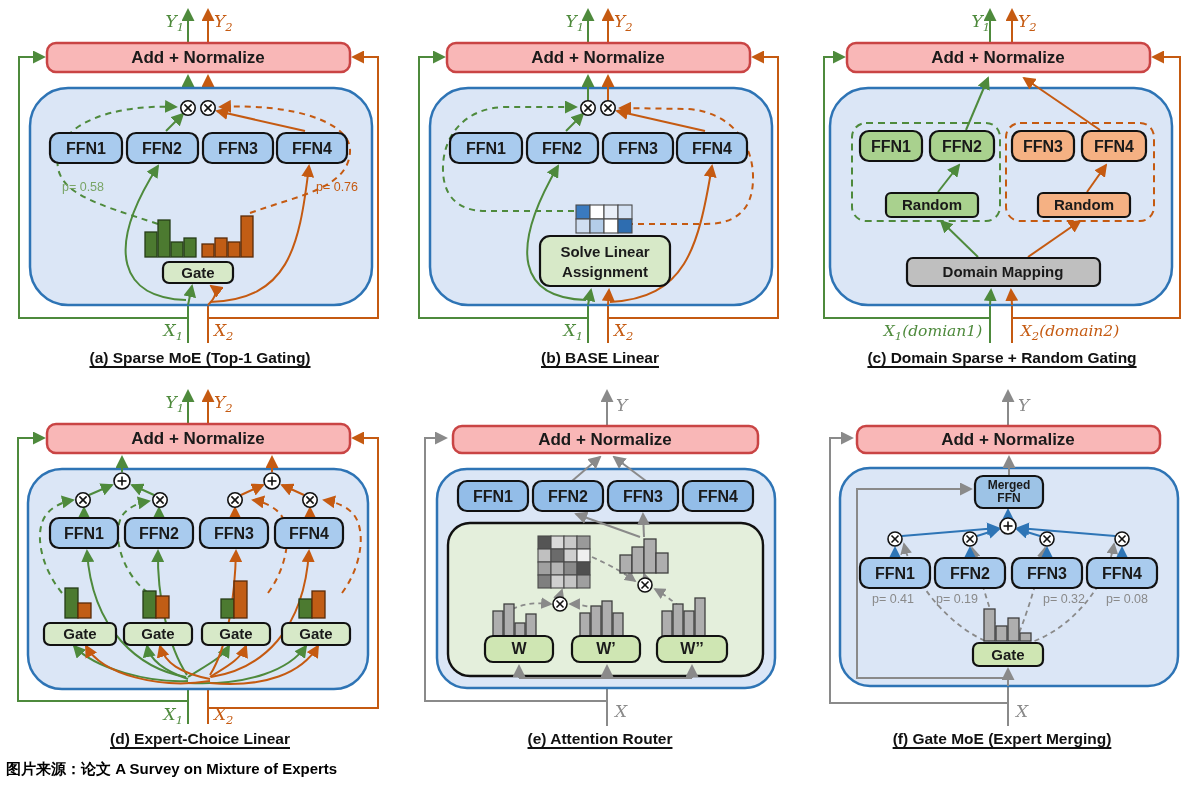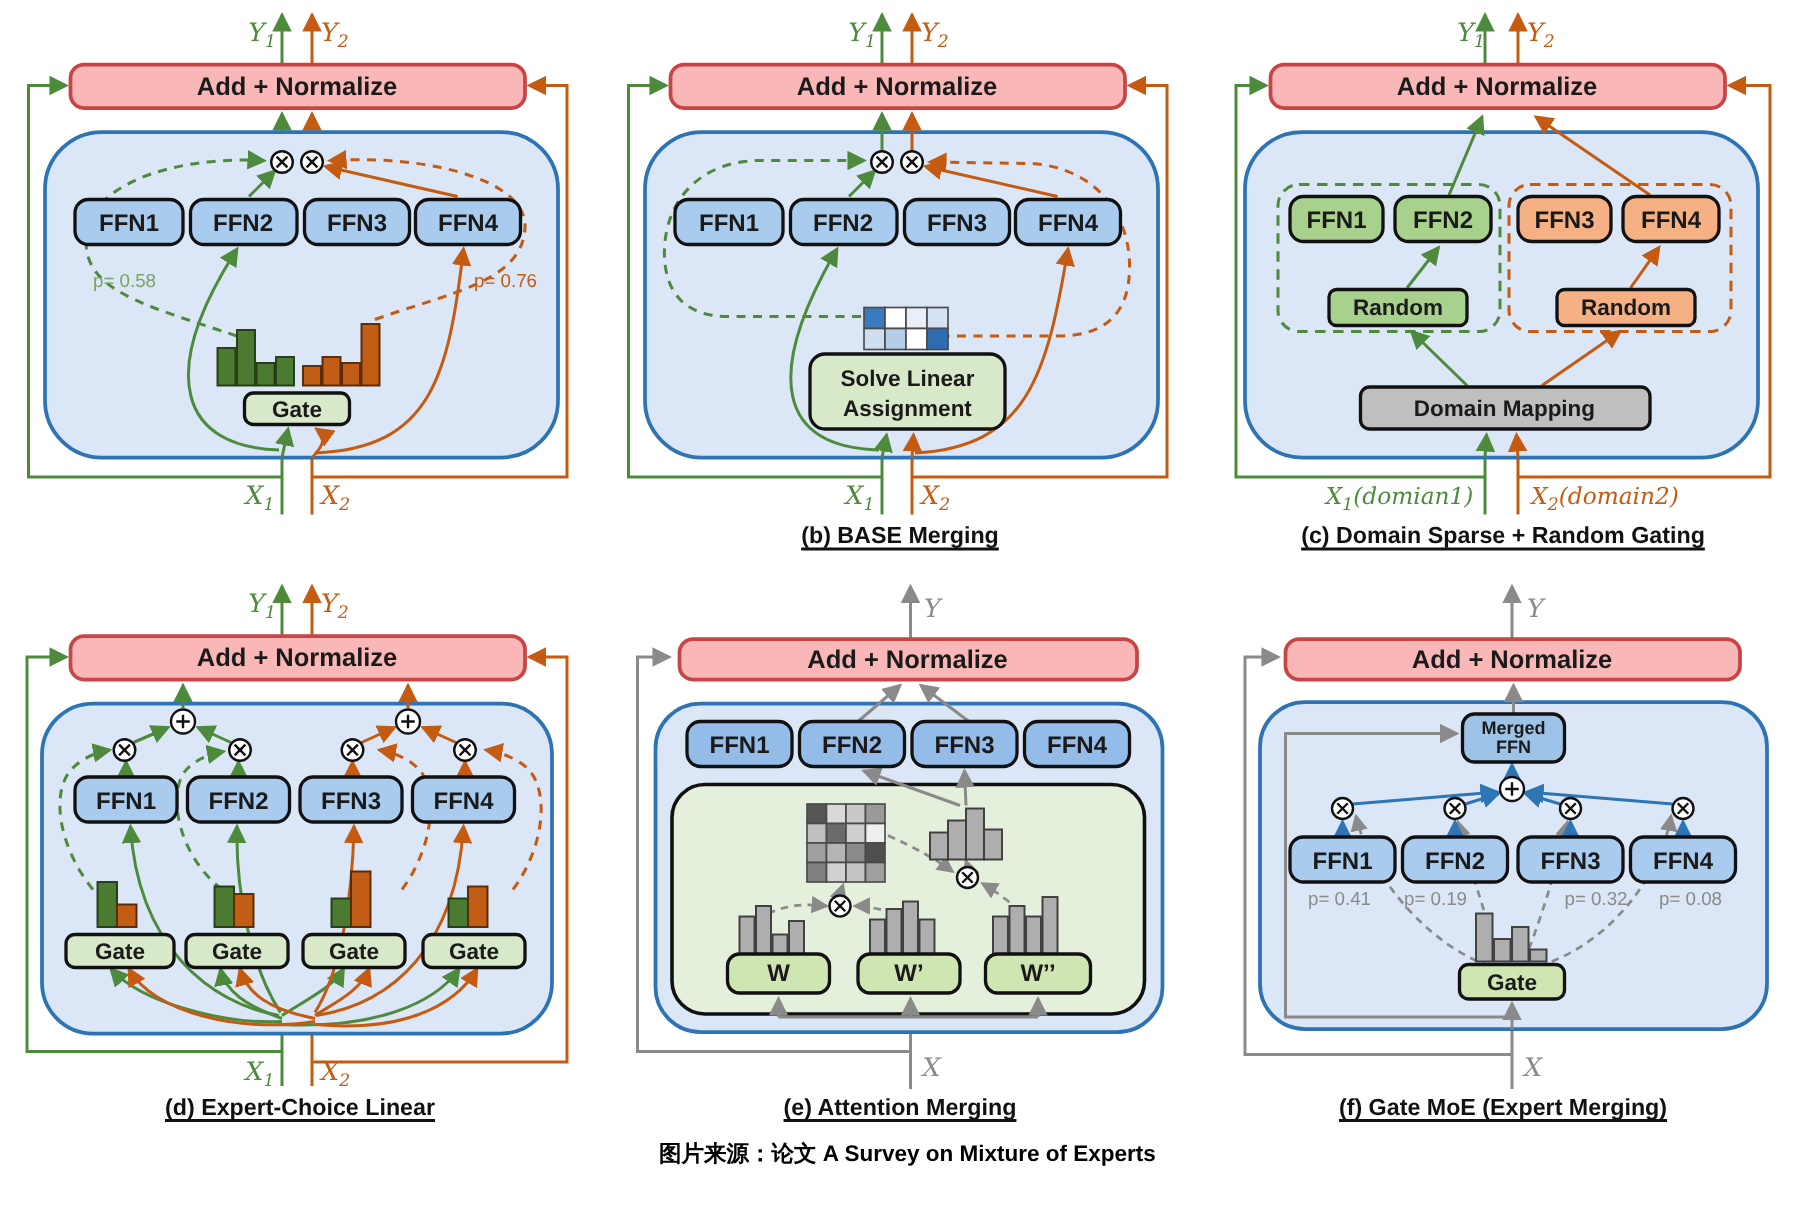--- a/index.html
+++ b/index.html
@@ -2,21 +2,21 @@
 <html><head>
 <meta charset="utf-8">
 <style>
   html,body{margin:0;padding:0;background:#fff;}
   .page{width:1204px;height:809px;background:#fff;font-family:"Liberation Sans",sans-serif;overflow:hidden;}
   .row{display:flex;}
   .row2{margin-top:14px;}
   .panel{display:flex;flex-direction:column;align-items:center;}
   .p400{width:400px;} .p404{width:404px;}
   .ptitle{font-weight:700;font-size:15.5px;color:#111;text-decoration:underline;text-underline-offset:3px;text-decoration-thickness:1.5px;margin-top:1px;}
-  .caption{font-weight:700;font-size:15px;color:#000;margin:12px 0 0 6px;text-align:center;}
+  .caption{font-weight:700;font-size:15px;color:#000;margin:12px 0 0 6px;}
   svg text{user-select:none;}
   .lbl{font-family:"Liberation Sans",sans-serif;font-size:16px;font-weight:700;fill:#1a1a1a;text-anchor:middle;}
   .an{font-size:17px;}
   .sm{font-size:15px;}
   .tiny{font-size:12px;}
   .math{font-family:"DejaVu Serif","Liberation Serif",serif;font-style:italic;font-size:17px;}
   .sub{font-size:11.5px;}
   .mg{fill:#4e8a3c;} .mo{fill:#c55a11;} .mgr{fill:#8a8a8a;}
   .plbl{font-family:"Liberation Sans",sans-serif;font-size:12.5px;text-anchor:middle;}
   .s-g{stroke:#4e8a3c;stroke-width:2;fill:none;}
@@ -134,20 +134,21 @@
       </g>
       <rect class="box gateb" x="163" y="262" width="70" height="21" rx="6"></rect>
       <text class="lbl sm" x="198" y="278">Gate</text>
       <text class="plbl" x="83" y="191" fill="#7aa567">p= 0.58</text>
       <text class="plbl" x="337" y="191" fill="#c55a11">p= 0.76</text>
       <text class="math mg" x="184" y="27" text-anchor="end"><tspan>Y</tspan><tspan class="sub" dy="4">1</tspan></text>
       <text class="math mo" x="214" y="27"><tspan>Y</tspan><tspan class="sub" dy="4">2</tspan></text>
       <text class="math mg" x="183" y="336" text-anchor="end"><tspan>X</tspan><tspan class="sub" dy="4">1</tspan></text>
       <text class="math mo" x="214" y="336"><tspan>X</tspan><tspan class="sub" dy="4">2</tspan></text>
     </svg>
+    <div class="ptitle">(a) Sparse MoE (Top-1 Gating)</div>
   </div>
 
   <div class="panel p400">
     <svg width="400" height="348" viewBox="0 0 400 348">
       <g>
         <line class="s-g" x1="188" y1="43" x2="188" y2="10" marker-end="url(#ag)"></line>
         <path class="s-g" d="M 188 318 L 19 318 L 19 57 L 44 57" marker-end="url(#ag)"></path>
         <line class="s-g" x1="188" y1="343" x2="188" y2="305"></line>
       </g>
       <g>
@@ -203,21 +204,21 @@
             <rect class="cell" x="218" y="219" width="14" height="14" fill="#2e6db0"></rect>
       </g>
       <rect class="box gateb" x="140" y="236" width="130" height="50" rx="10"></rect>
       <text class="lbl sm" x="205" y="257">Solve Linear</text>
       <text class="lbl sm" x="205" y="277">Assignment</text>
       <text class="math mg" x="184" y="27" text-anchor="end"><tspan>Y</tspan><tspan class="sub" dy="4">1</tspan></text>
       <text class="math mo" x="214" y="27"><tspan>Y</tspan><tspan class="sub" dy="4">2</tspan></text>
       <text class="math mg" x="183" y="336" text-anchor="end"><tspan>X</tspan><tspan class="sub" dy="4">1</tspan></text>
       <text class="math mo" x="214" y="336"><tspan>X</tspan><tspan class="sub" dy="4">2</tspan></text>
     </svg>
-    <div class="ptitle">(b) BASE Merging</div>
+    <div class="ptitle">(b) BASE Linear</div>
   </div>
 
   <div class="panel p404">
     <svg width="404" height="348" viewBox="0 0 404 348">
       <g>
         <line class="s-g" x1="190" y1="43" x2="190" y2="10" marker-end="url(#ag)"></line>
         <path class="s-g" d="M 190 318 L 24 318 L 24 57 L 44 57" marker-end="url(#ag)"></path>
         <line class="s-g" x1="190" y1="343" x2="190" y2="305"></line>
       </g>
       <g>
@@ -473,21 +474,21 @@
         <rect class="box gatef" x="85" y="255" width="68" height="26" rx="8"></rect>
         <rect class="box gatef" x="172" y="255" width="68" height="26" rx="8"></rect>
         <rect class="box gatef" x="257" y="255" width="70" height="26" rx="8"></rect>
         <text class="lbl" x="119" y="273">W</text>
         <text class="lbl" x="206" y="273">W’</text>
         <text class="lbl" x="292" y="273">W’’</text>
       </g>
       <text class="math mgr" x="216" y="30"><tspan>Y</tspan></text>
       <text class="math mgr" x="215" y="336"><tspan>X</tspan></text>
     </svg>
-    <div class="ptitle">(e) Attention Merging</div>
+    <div class="ptitle">(e) Attention Router</div>
   </div>
 
   <div class="panel p404">
     <svg width="404" height="348" viewBox="0 0 404 348">
       <g>
         <line class="s-gr" x1="208" y1="45" x2="208" y2="10" marker-end="url(#agr)"></line>
         <path class="s-gr" d="M 208 322 L 30 322 L 30 57 L 52 57" marker-end="url(#agr)"></path>
         <line class="s-gr" x1="208" y1="345" x2="208" y2="305"></line>
       </g>
       <rect class="cont" x="40" y="87" width="338" height="218" rx="30"></rect>

